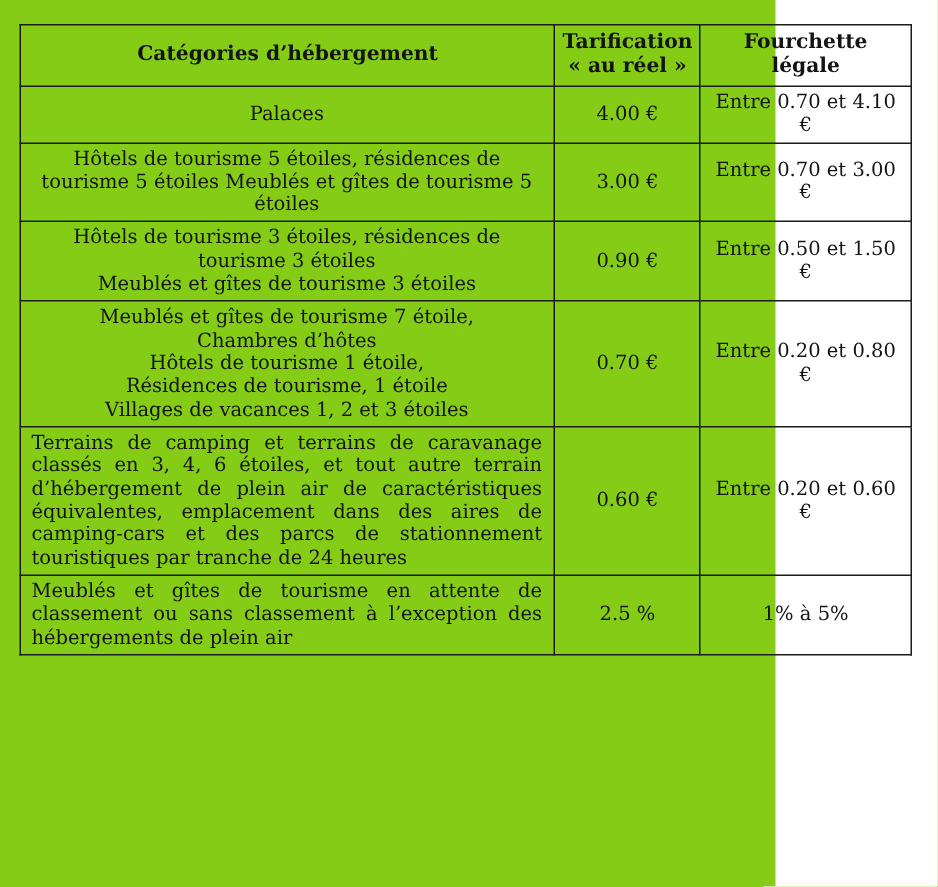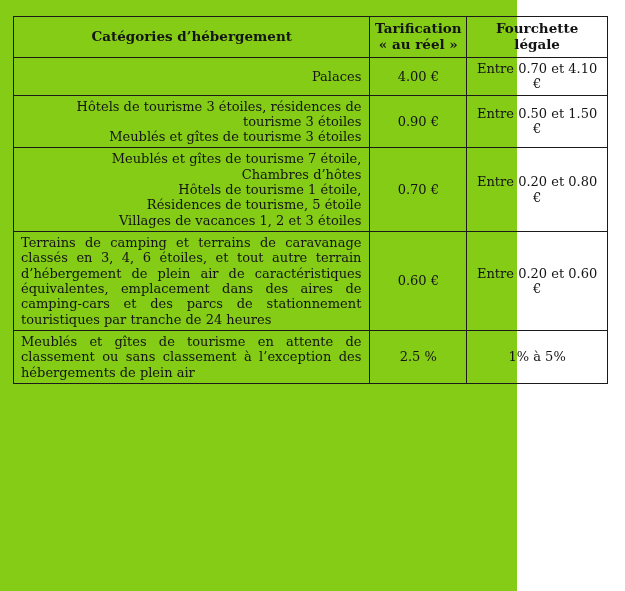--- a/index.html
+++ b/index.html
@@ -33,21 +33,21 @@
     line-height:1.18;
     overflow:hidden;
   }
   table.tax th{
     font-weight:bold;
     text-align:center;
     padding:4px 4px;
     font-size:13.5px;
   }
   td.cat{
-    text-align:right;
+    text-align:center;
     padding:3px 8px 3px 7px;
   }
   td.cat.justify{
     text-align:justify;
     text-justify:inter-word;
   }
   td.num{
     text-align:center;
     padding:3px 4px;
   }
@@ -78,32 +78,39 @@
     <tbody id="table-body">
         <tr>
           <td class="cat">
             <div>Palaces</div>
           </td>
           <td class="num">4.00 €</td>
           <td class="num">Entre 0.70 et 4.10 €</td>
         </tr>
         <tr>
           <td class="cat">
+            <div>Hôtels de tourisme 5 étoiles, résidences de tourisme 5 étoiles Meublés et gîtes de tourisme 5 étoiles</div>
+          </td>
+          <td class="num">3.00 €</td>
+          <td class="num">Entre 0.70 et 3.00 €</td>
+        </tr>
+        <tr>
+          <td class="cat">
             <div>Hôtels de tourisme 3 étoiles, résidences de tourisme 3 étoiles</div>
             <div>Meublés et gîtes de tourisme 3 étoiles</div>
           </td>
           <td class="num">0.90 €</td>
           <td class="num">Entre 0.50 et 1.50 €</td>
         </tr>
         <tr>
           <td class="cat">
             <div>Meublés et gîtes de tourisme 7 étoile,</div>
             <div>Chambres d’hôtes</div>
             <div>Hôtels de tourisme 1 étoile,</div>
-            <div>Résidences de tourisme, 5 étoile</div>
+            <div>Résidences de tourisme, 1 étoile</div>
             <div>Villages de vacances 1, 2 et 3 étoiles</div>
           </td>
           <td class="num">0.70 €</td>
           <td class="num">Entre 0.20 et 0.80 €</td>
         </tr>
         <tr>
           <td class="cat justify">
             <div>Terrains de camping et terrains de caravanage classés en 3, 4, 6 étoiles, et tout autre terrain d’hébergement de plein air de caractéristiques équivalentes, emplacement dans des aires de camping-cars et des parcs de stationnement touristiques par tranche de 24 heures</div>
           </td>
           <td class="num">0.60 €</td>

